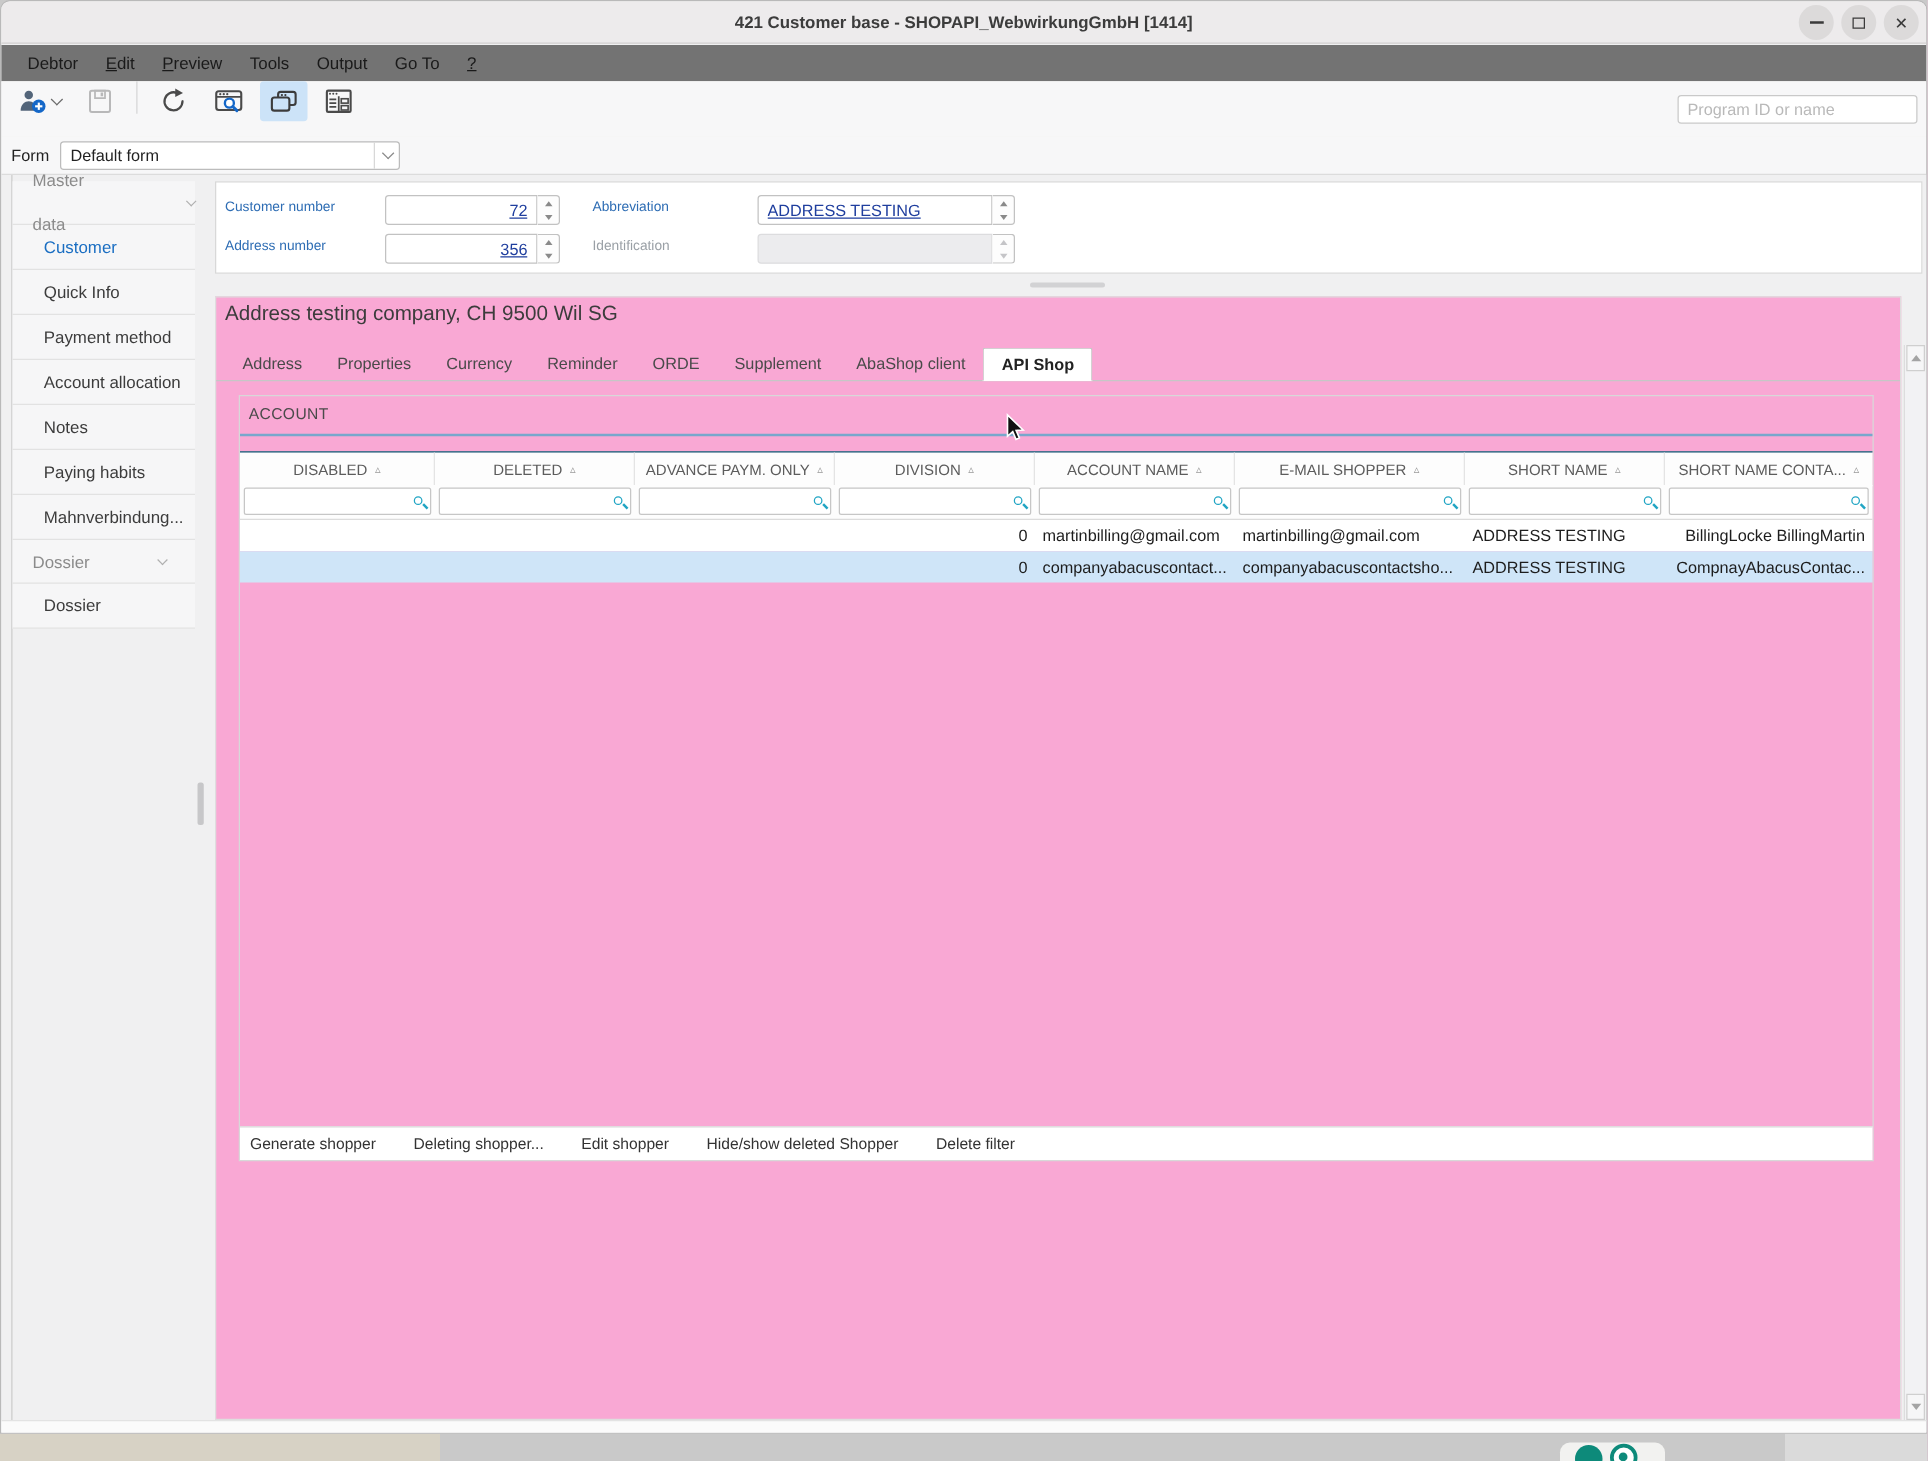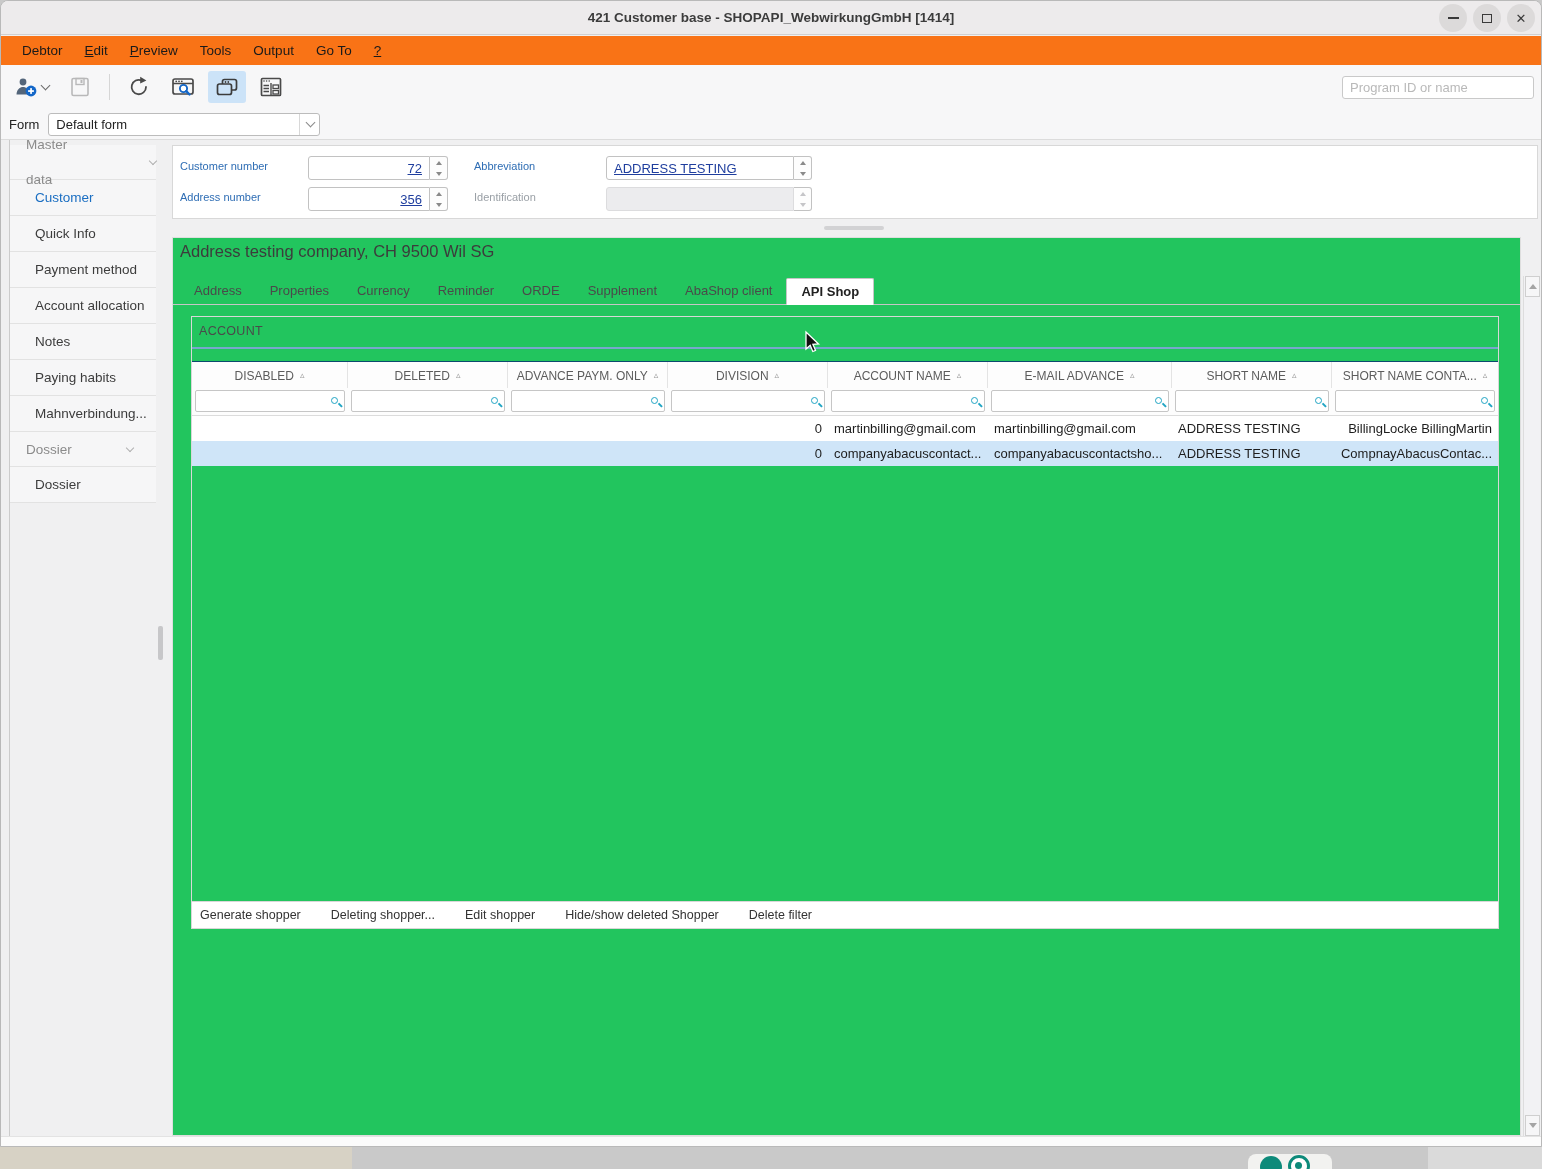--- a/index.html
+++ b/index.html
@@ -12,25 +12,25 @@
             border:1px solid #b9b9b9; border-radius:8px 8px 0 0; overflow:hidden; }
   .titlebar { position:absolute; left:0; top:0; width:100%; height:34px; background:#edebec; border-bottom:1px solid #d2d0d0; }
   .title { position:absolute; left:0; right:0; top:0; height:34px; line-height:34px; text-align:center;
            font-size:13.5px; font-weight:700; color:#3c3c3c; }
   .winbtns { position:absolute; right:6px; top:3px; display:flex; gap:6px; }
   .wbtn { width:28px; height:28px; border-radius:50%; background:#dcdada; display:flex; align-items:center; justify-content:center; color:#3a3a3a; cursor:default; }
   .wbtn .min-glyph { width:11px; height:2px; background:#3a3a3a; }
   .wbtn .max-glyph { width:10px; height:9px; border:1.5px solid #3a3a3a; }
   .wbtn .close-glyph { font-size:13px; line-height:1; color:#3a3a3a; }
 
-  .menubar { position:absolute; left:0; top:35px; width:100%; height:29px; background:#f97316; display:flex; align-items:center; padding-left:10px; }
+  .menubar { position:absolute; left:0; top:35px; width:100%; height:29px; background:#737373; display:flex; align-items:center; padding-left:10px; }
   .menu-item { font-size:13.5px; color:#1a1a1a; padding:5px 11px; }
   .menu-item u { text-decoration:underline; }
 
-  .toolbar { position:absolute; left:0; top:64px; width:100%; height:44px; background:#f7f7f8; display:flex; align-items:center; padding-left:6px; }
+  .toolbar { position:absolute; left:0; top:64px; width:100%; height:44px; background:#f7f7f8; display:flex; padding-left:6px; }
   .tbtn { width:38px; height:32px; display:flex; align-items:center; justify-content:center; border-radius:3px; margin-right:6px; }
   .tbtn.active { background:#cce3f8; }
   .tbtn.disabled { opacity:.38; }
   .tb-sep { width:1px; height:26px; background:#d6d6d6; margin:0 10px 0 4px; }
   .chev { width:7px; height:7px; border-right:1.6px solid #6b6b6b; border-bottom:1.6px solid #6b6b6b; transform:rotate(45deg); margin:-4px 0 0 2px; }
   .prog-search { position:absolute; right:7px; top:11px; width:192px; height:23px; border:1px solid #c9c9c9; border-radius:3px;
                  background:#fff; font-size:13px; padding:0 7px; color:#444; font-family:"Liberation Sans",sans-serif; }
   .prog-search::placeholder { color:#b9b9b9; }
 
   .formbar { position:absolute; left:0; top:108px; width:100%; height:31px; background:#f7f7f8; border-bottom:1px solid #dcdcdc; display:flex; align-items:center; padding-left:8px; }
@@ -62,21 +62,21 @@
   .numbox.disabled input { background:#ececee; border-color:#dcdcde; }
   .spin { width:18px; height:24px; border:1px solid #c2c2c2; border-left:none; border-radius:0 3px 3px 0; display:flex; flex-direction:column; background:#fdfdfd; }
   .spin span { flex:1; display:flex; align-items:center; justify-content:center; }
   .tri-up { width:0; height:0; border-left:3.5px solid transparent; border-right:3.5px solid transparent; border-bottom:4px solid #8a8a8a; }
   .tri-dn { width:0; height:0; border-left:3.5px solid transparent; border-right:3.5px solid transparent; border-top:4px solid #8a8a8a; }
   .numbox.disabled .tri-up { border-bottom-color:#c5c5c8; } .numbox.disabled .tri-dn { border-top-color:#c5c5c8; }
 
   .hsplit { position:absolute; left:823px; top:86px; width:60px; height:4px; background:#d2d2d4; border-radius:2px; }
 
   
-  .content-panel { position:absolute; left:171px; top:97px; width:1349px; height:899px; background:#22c55e; border:1px solid #dedede; }
+  .content-panel { position:absolute; left:171px; top:97px; width:1349px; height:899px; background:#f9a8d4; border:1px solid #dedede; }
   .record-title { position:absolute; left:7px; top:4px; font-size:16.5px; color:#3c3c3c; }
   .tabs { position:absolute; left:0; top:40px; width:100%; height:27px; border-bottom:1px solid #c6c6c6; padding-left:7px; display:flex; }
   .tab { font-size:13px; color:#4a4a4a; padding:5px 14px 0 14px; height:27px; }
   .tab.active { background:#fff; border:1px solid #c6c6c6; border-bottom:1px solid #fff; font-weight:700; color:#222; margin-bottom:-1px; border-radius:2px 2px 0 0; }
 
   
   .groupbox { position:absolute; left:18px; top:78px; width:1308px; height:613px; border:1px solid #d8d8d8; }
   .shopper-title { position:absolute; left:7px; top:7px; font-size:12.5px; color:#4a4a4a; letter-spacing:.3px; }
   .shopper-rule { position:absolute; left:0px; top:30px; width:100%; height:2px; background:#78a7cc; }
 
@@ -329,21 +329,21 @@
               </div>
             <div class="th">
                 <span>DIVISION</span>
                 <span class="sort">▵</span>
               </div>
             <div class="th">
                 <span>ACCOUNT NAME</span>
                 <span class="sort">▵</span>
               </div>
             <div class="th">
-                <span>E-MAIL ADVANCE</span>
+                <span>E-MAIL SHOPPER</span>
                 <span class="sort">▵</span>
               </div>
             <div class="th">
                 <span>SHORT NAME</span>
                 <span class="sort">▵</span>
               </div>
             <div class="th">
                 <span>SHORT NAME CONTA...</span>
                 <span class="sort">▵</span>
               </div>

